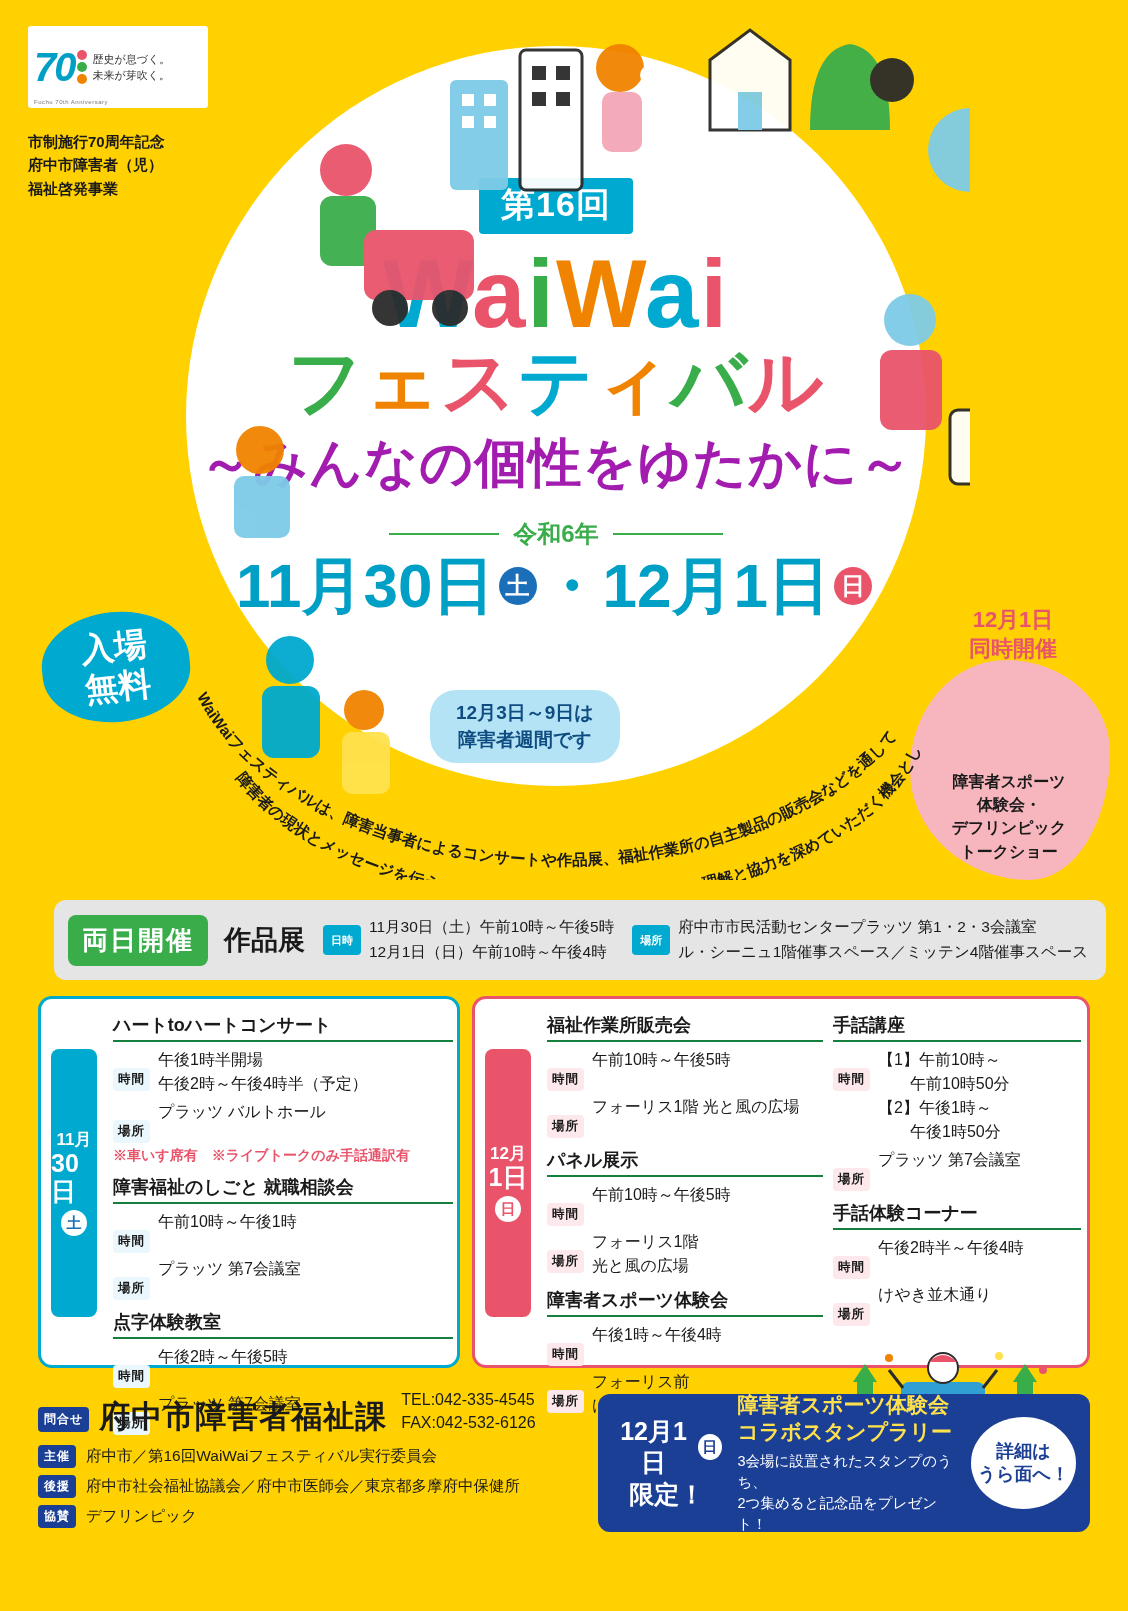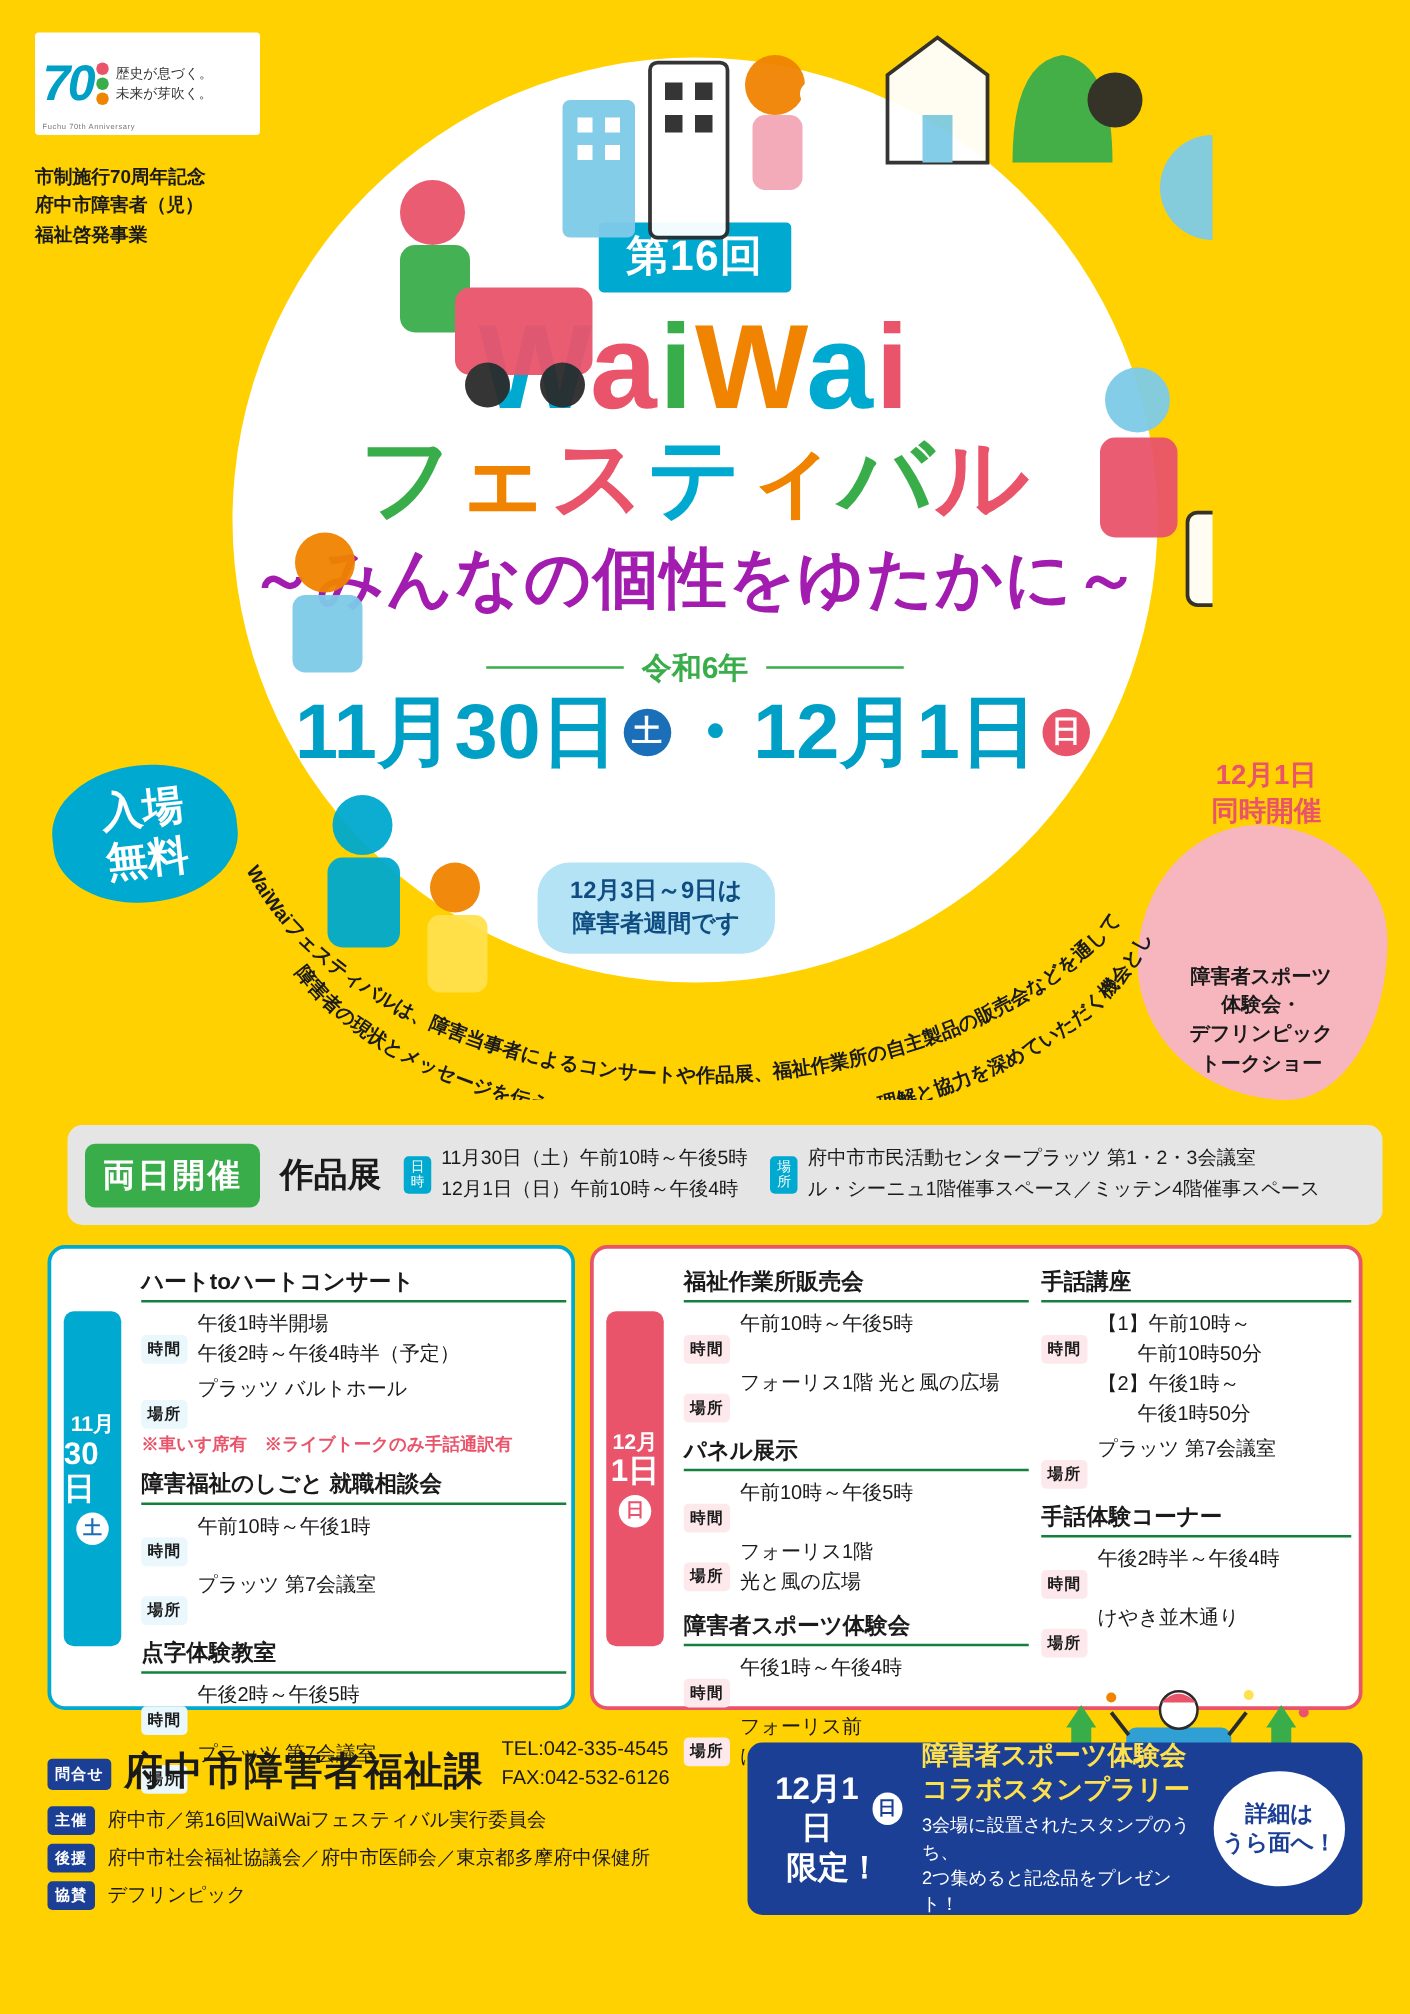--- a/index.html
+++ b/index.html
@@ -135,22 +135,22 @@
     position:absolute; left: 38px; top: 900px; width: 1052px; height: 80px;
     background:#e5e5e5; border-radius: 12px; display:flex; align-items:center; padding: 16px 14px; margin-left: 16px;
   }
   .tag-green {
     background:#3aad4b; color:#fff; font-weight:bold; font-size:26px;
     padding: 8px 14px; border-radius: 8px; letter-spacing:2px;
   }
   .bar-title { font-size: 27px; font-weight:bold; color:#1a1a1a; margin-left: 16px; }
   .minitag {
     display:inline-flex; align-items:center; justify-content:center;
-    background:#00a9cf; color:#fff; font-size:11px; font-weight:normal;
-    width: 22px; height: 30px; border-radius:4px; line-height:1.1; text-align:center;
+    background:#00a9cf; color:#fff; font-size:11px; font-weight:bold;
+    width: 38px; height: 30px; border-radius:4px; line-height:1.1; text-align:center;
     padding: 2px;
   }
   .bar-col { display:flex; align-items:center; margin-left: 18px; }
   .bar-col .lines { font-size: 15.5px; line-height:1.6; margin-left:8px; color:#1a1a1a; }
 
   
   .panel {
     position:absolute; background:#fff; border-radius: 14px;
   }
   .panel-left { left: 38px; top: 996px; width: 422px; height: 372px; border: 3px solid #00a9cf; }

